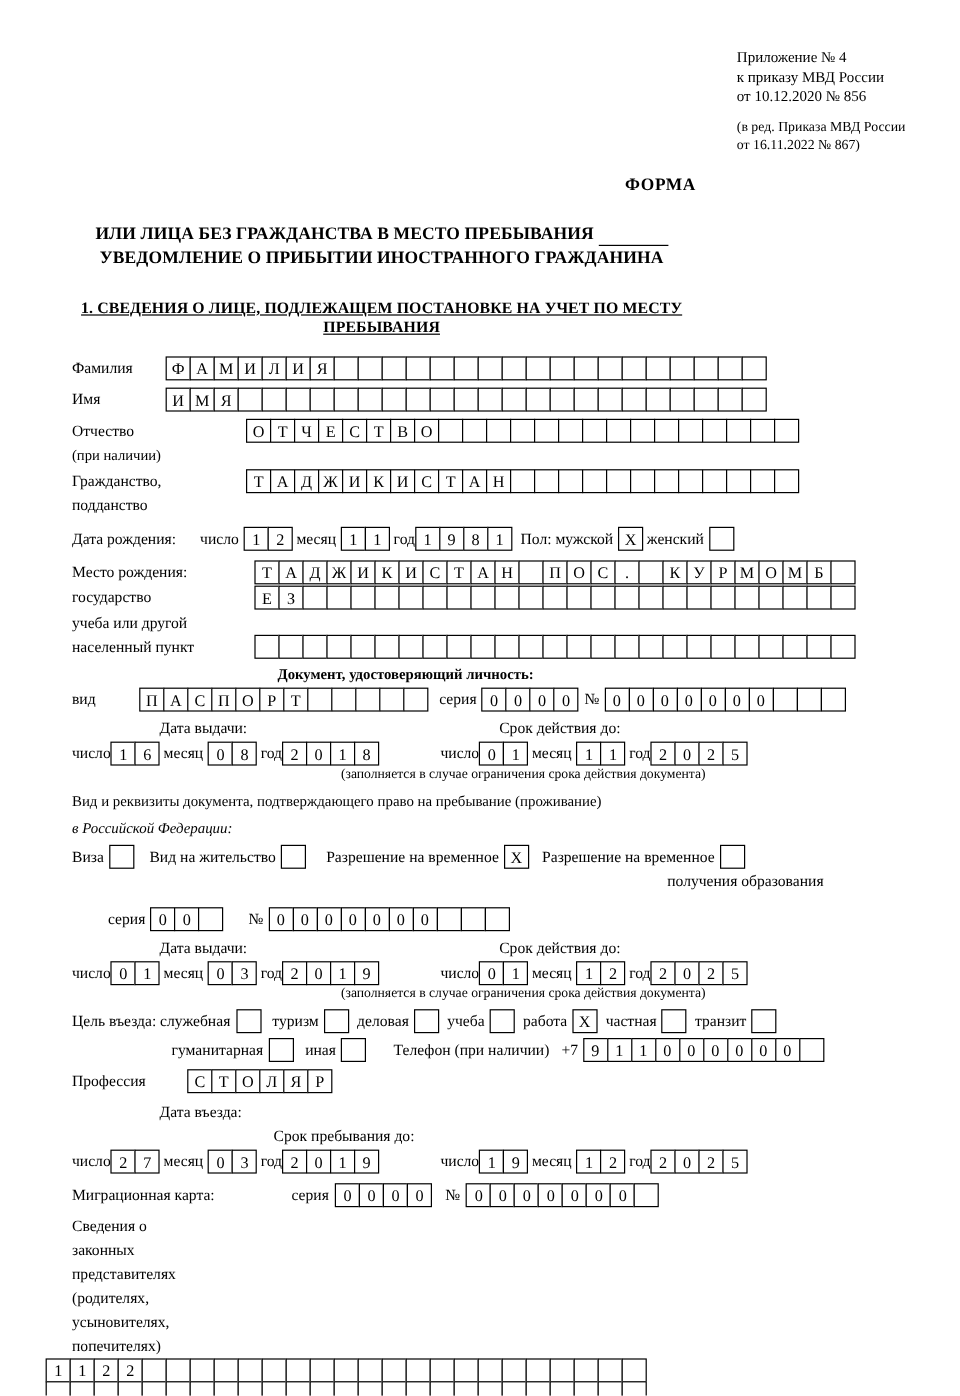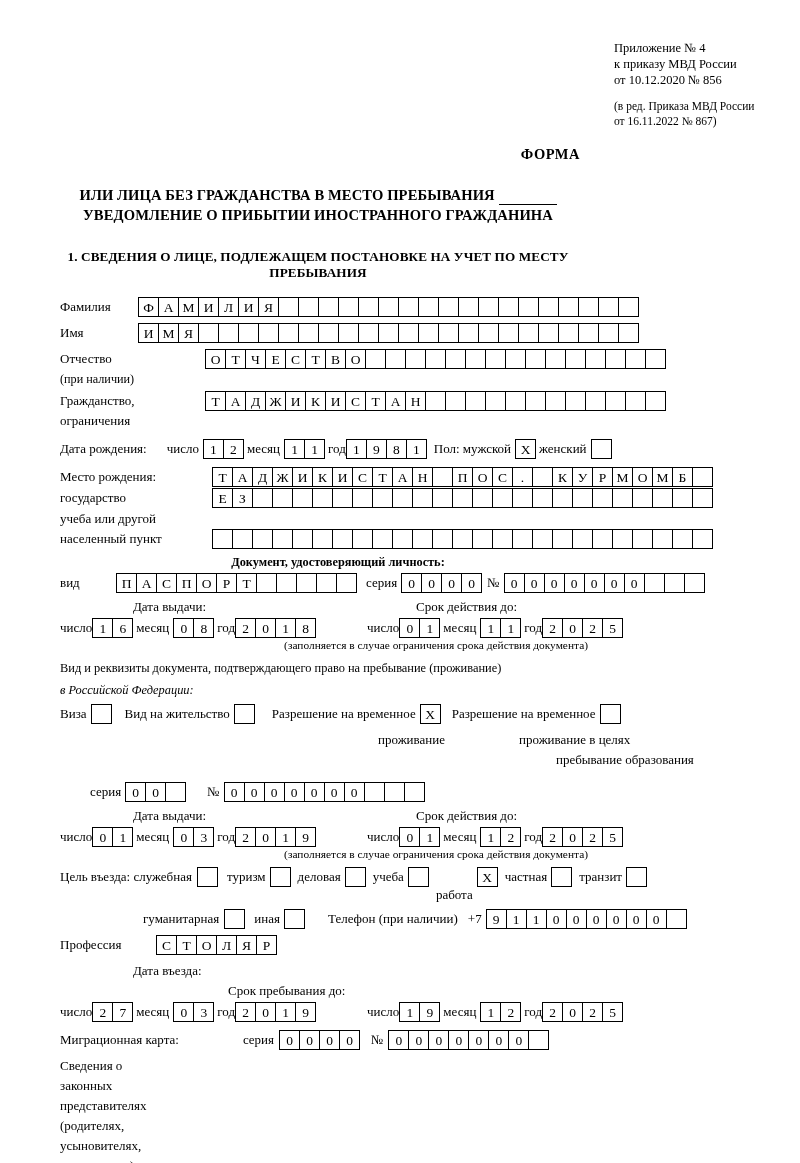--- a/index.html
+++ b/index.html
@@ -58,20 +58,21 @@
     border-bottom: 1px solid #000;
     height: 14px;
     vertical-align: bottom;
   }
   .section-title {
     text-align: center;
     font-weight: bold;
     font-size: 13.2px;
     margin-top: 24px;
     letter-spacing: .1px;
+    text-decoration: underline;
   }
 
   
   .row {
     display: flex;
     align-items: flex-start;
     margin-top: 6px;
   }
   .lbl {
     font-size: 13px;
@@ -240,21 +241,21 @@
           <div class="bx"></div>
           <div class="bx"></div>
           <div class="bx"></div>
         </div>
     </div>
   </div>
 
   <div class="row" style="margin-top:2px;">
     <div style="padding-left:22px;width:110px;flex:0 0 auto;">
       <div class="lbl">Гражданство,</div>
-      <div class="lbl">ограничения</div>
+      <div class="lbl">подданство</div>
     </div>
     <div style="padding-left:35px;">
       <div class="boxes">
           <div class="bx filled">Т</div>
           <div class="bx filled">А</div>
           <div class="bx filled">Д</div>
           <div class="bx filled">Ж</div>
           <div class="bx filled">И</div>
           <div class="bx filled">К</div>
           <div class="bx filled">И</div>
@@ -511,26 +512,22 @@
     <div class="lbl" style="padding-left:18px;padding-right:4px;">Разрешение на временное</div>
     <div class="boxes">
         <div class="bx filled">X</div>
       </div>
     <div class="lbl" style="padding-left:12px;padding-right:4px;">Разрешение на временное</div>
     <div class="boxes">
         <div class="bx"></div>
       </div>
   </div>
 
-  <div class="row">
-    <div class="lbl" style="padding-left:340px;">проживание</div>
-    <div class="lbl" style="padding-left:74px;">проживание в целях</div>
-  </div>
   <div class="row" style="margin-top:0;">
-    <div class="lbl" style="padding-left:518px;">пребывание образования</div>
+    <div class="lbl" style="padding-left:518px;">получения образования</div>
   </div>
 
   <div class="row" style="margin-top:12px;">
     <div class="lbl" style="padding-left:52px;padding-right:4px;">серия</div>
     <div class="boxes">
         <div class="bx filled">0</div>
         <div class="bx filled">0</div>
         <div class="bx"></div>
       </div>
     <div class="lbl" style="padding-left:22px;padding-right:4px;">№</div>
@@ -603,21 +600,21 @@
         <div class="bx"></div>
       </div>
     <div class="lbl" style="padding-left:8px;padding-right:4px;">деловая</div>
     <div class="boxes">
         <div class="bx"></div>
       </div>
     <div class="lbl" style="padding-left:8px;padding-right:4px;">учеба</div>
     <div class="boxes">
         <div class="bx"></div>
       </div>
-    <div class="lbl" style="padding-left:8px;padding-right:4px;margin-top:18px;">работа</div>
+    <div class="lbl" style="padding-left:8px;padding-right:4px;">работа</div>
     <div class="boxes">
         <div class="bx filled">X</div>
       </div>
     <div class="lbl" style="padding-left:8px;padding-right:4px;">частная</div>
     <div class="boxes">
         <div class="bx"></div>
       </div>
     <div class="lbl" style="padding-left:8px;padding-right:4px;">транзит</div>
     <div class="boxes">
         <div class="bx"></div>

